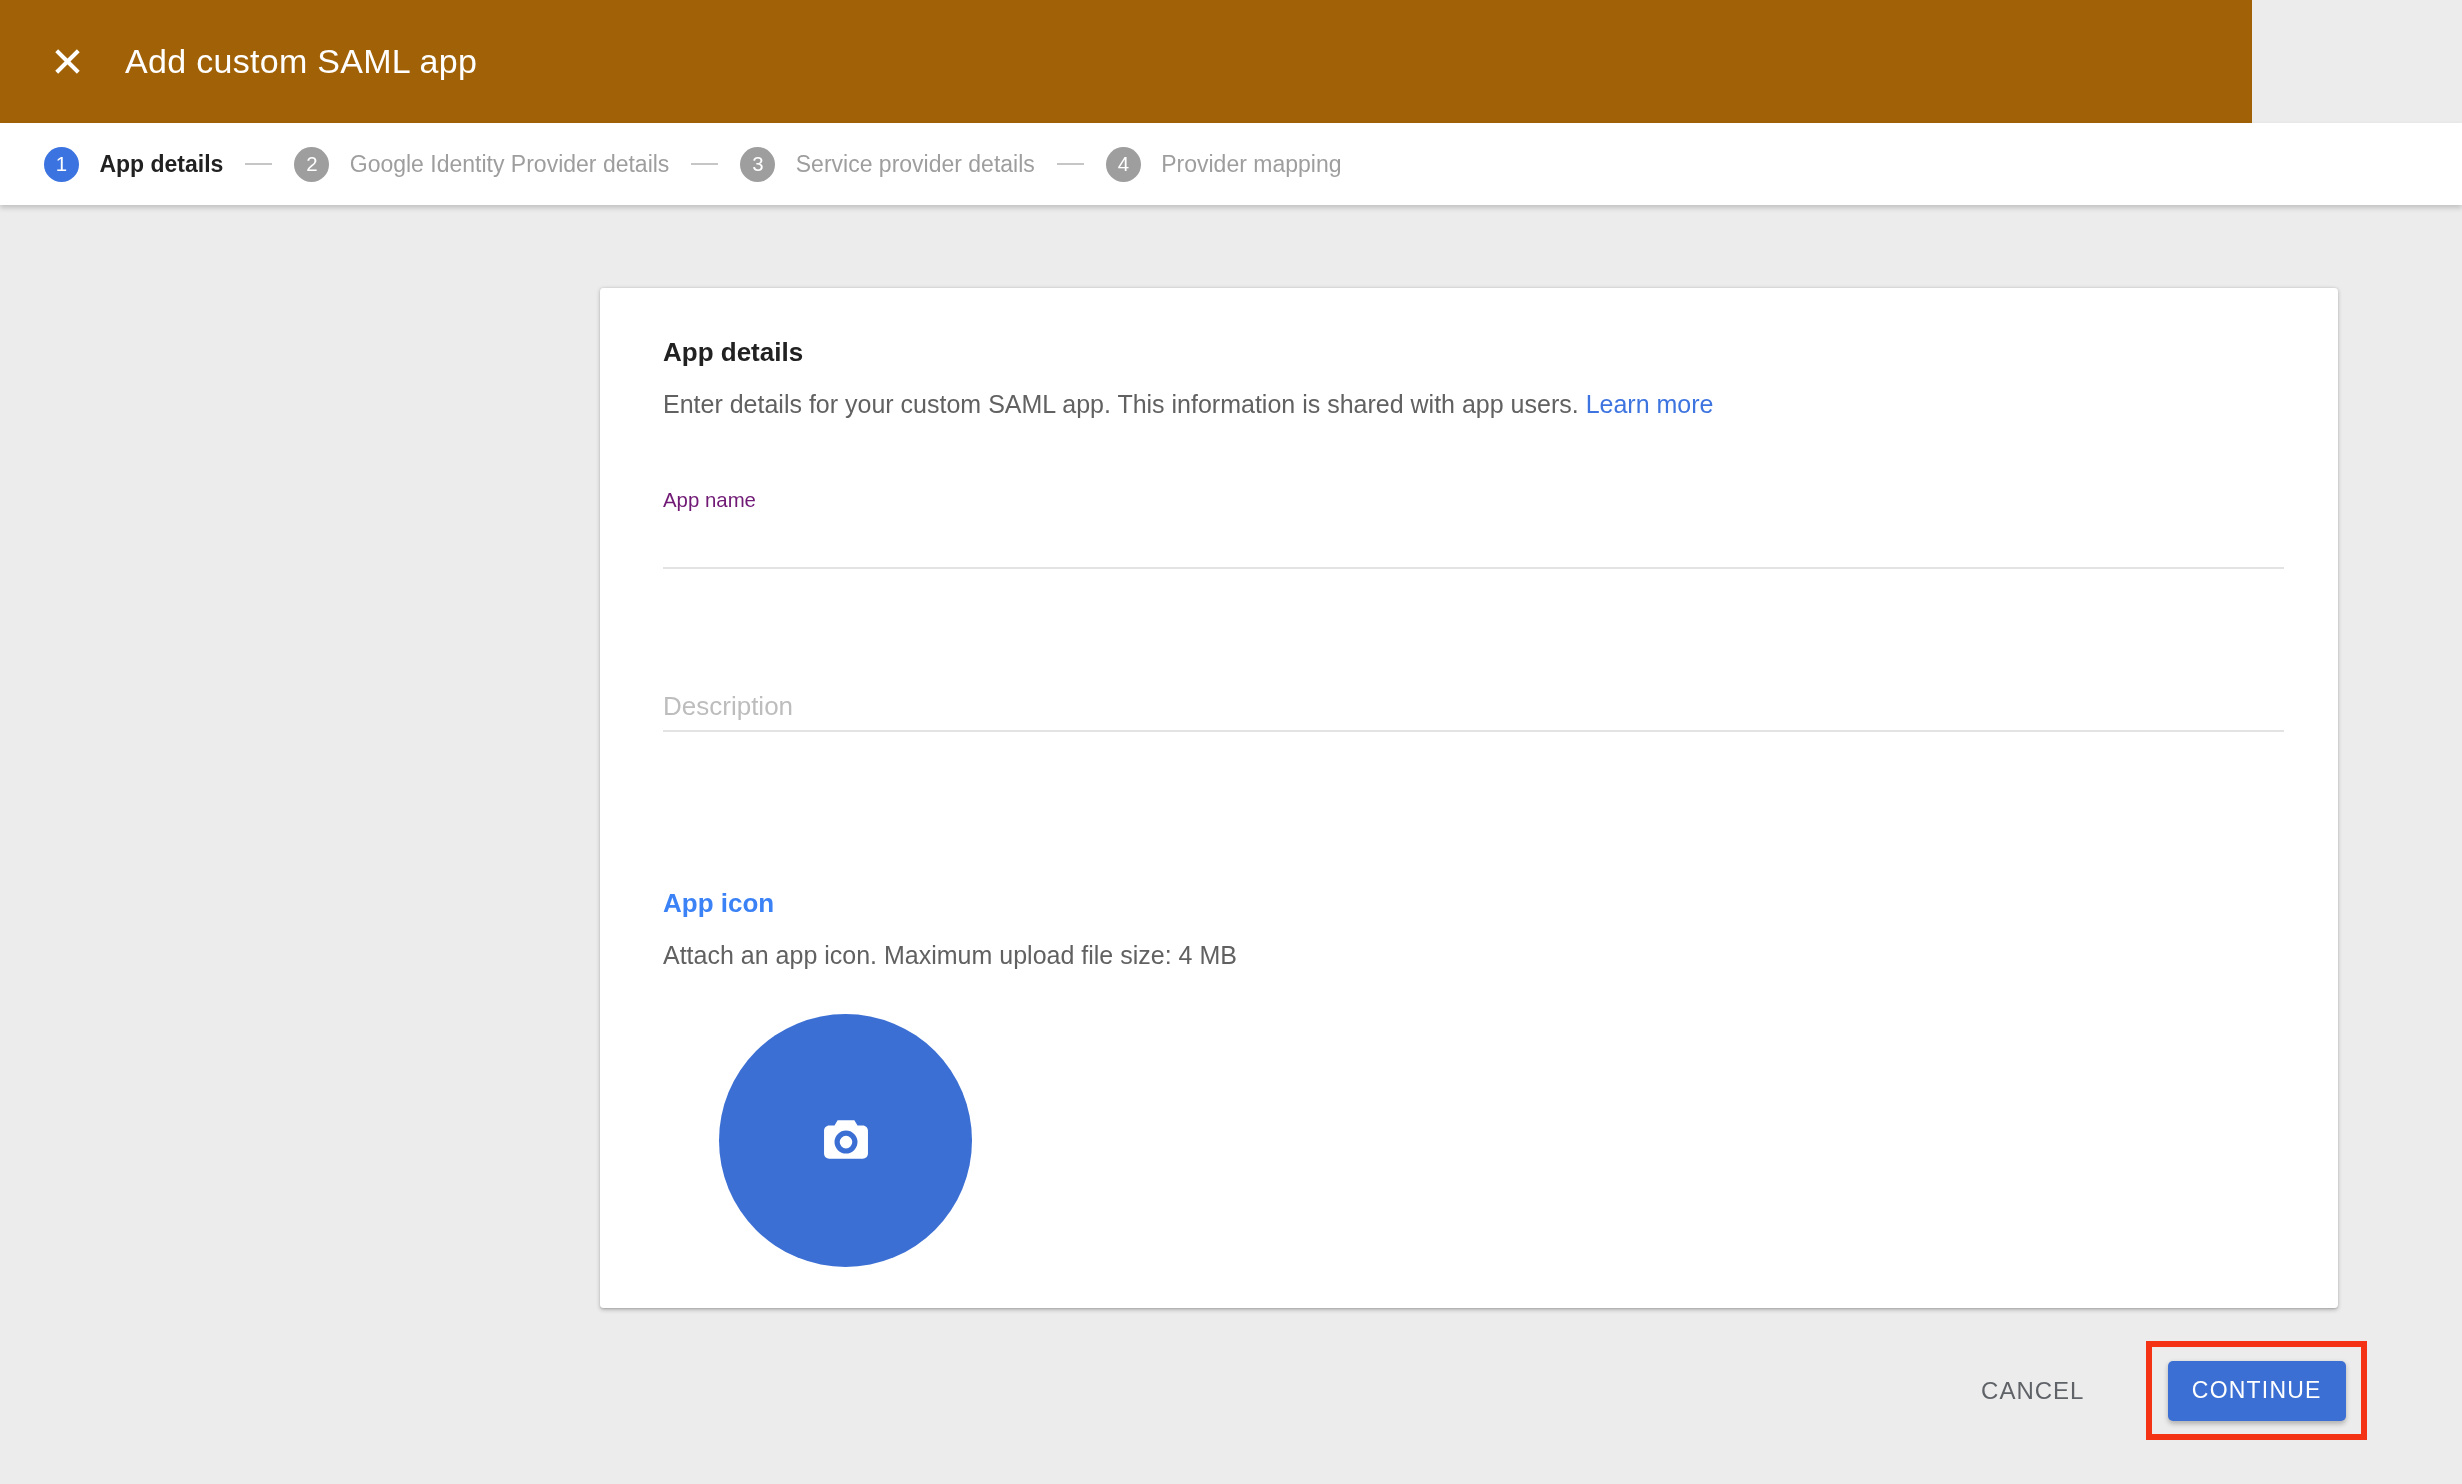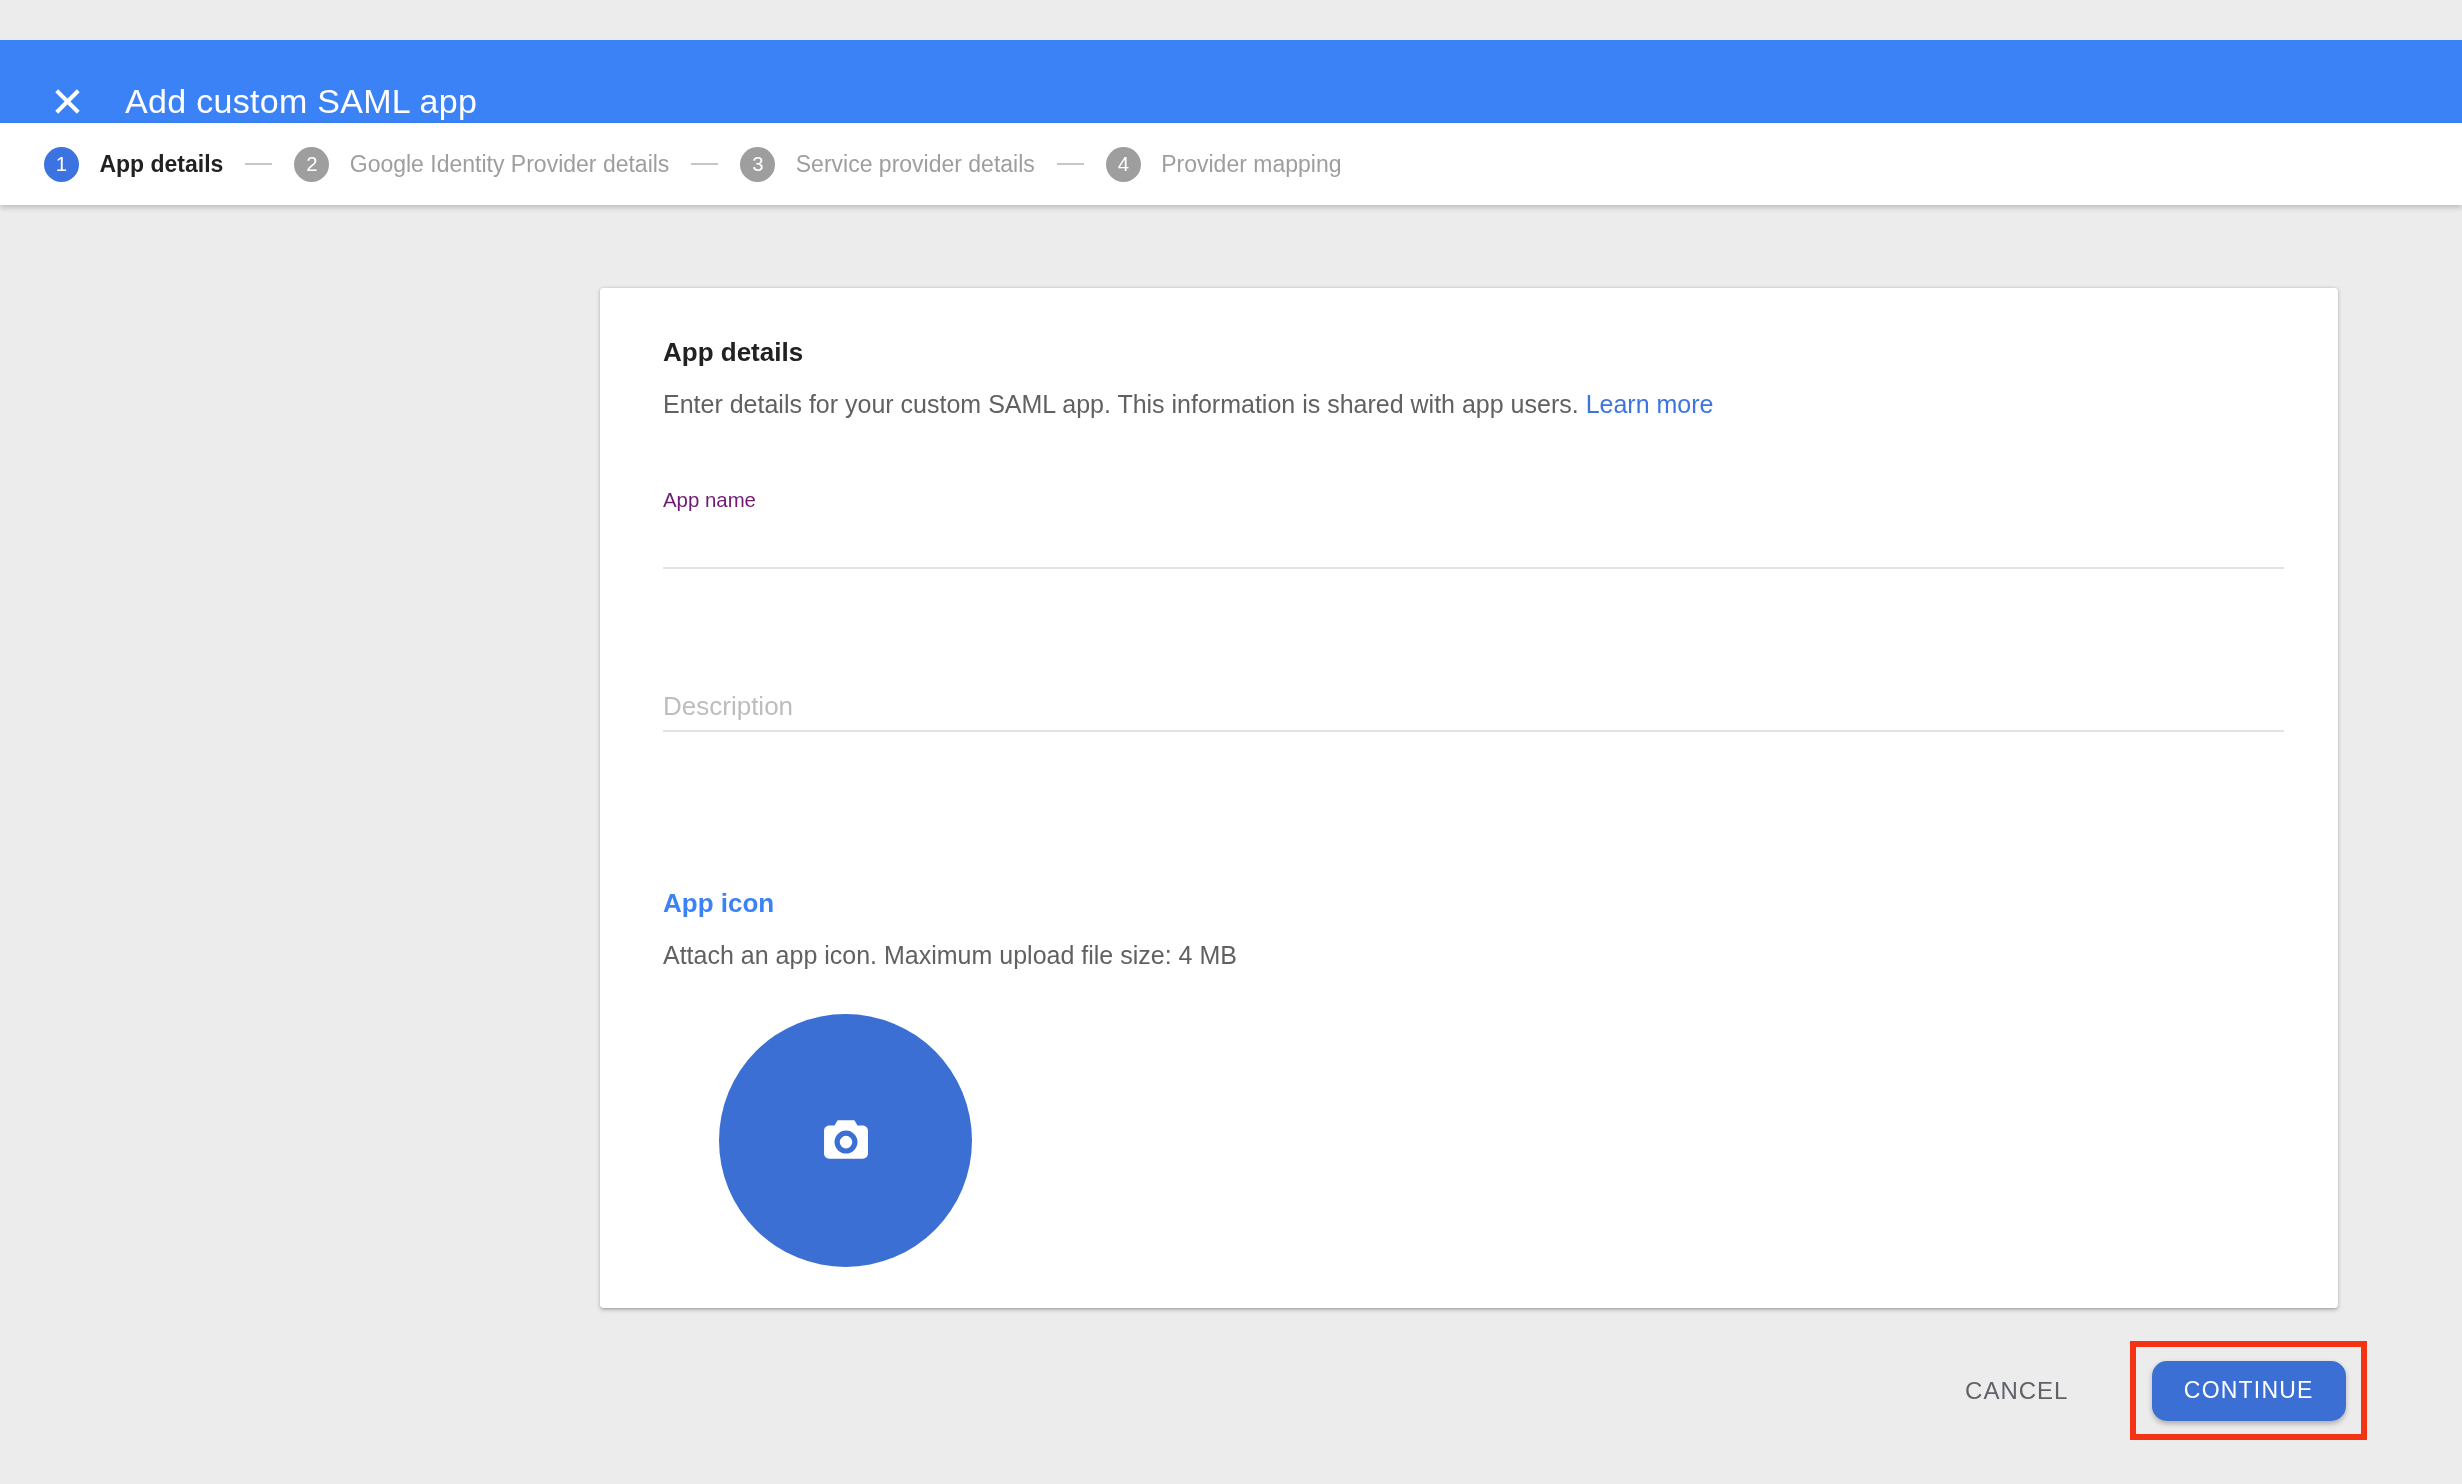--- a/index.html
+++ b/index.html
@@ -6,23 +6,23 @@
   html, body { width: 2462px; height: 1485px; }
   body {
     font-family: "Liberation Sans", sans-serif;
     background: #ececec;
     position: relative;
     overflow: hidden;
   }
 
   
   .header {
-    position: absolute; top: 0; left: 0; width: 2462px; height: 123px;
-    background: #3b82f6;
-    display: flex; align-items: center; margin-top: 40px;
+    position: absolute; top: 0; left: 0; width: 2252px; height: 123px;
+    background: #a16207;
+    display: flex; align-items: center;
   }
   .close-btn {
     width: 48px; height: 48px; margin-left: 43px;
     display: flex; align-items: center; justify-content: center;
     cursor: pointer;
   }
   .close-btn svg { width: 37px; height: 37px; stroke: #ffffff; stroke-width: 2.6; }
   .header-title {
     color: #ffffff; font-size: 34px; font-weight: 400; margin-left: 34px;
     letter-spacing: 0.3px; white-space: nowrap;
@@ -120,22 +120,22 @@
     font-size: 24px; font-weight: 500; color: #5f6368;
     letter-spacing: 1px; cursor: pointer; margin-right: 43px;
     white-space: nowrap;
   }
   .annotation-box {
     border: 6px solid #f43314;
     padding: 13.6px 15.3px;
     background: transparent;
   }
   .continue-btn {
-    width: 194px; height: 60px;
-    background: #3b6fd4; border: none; border-radius: 15px;
+    width: 178px; height: 60px;
+    background: #3b6fd4; border: none; border-radius: 5px;
     color: #ffffff; font-size: 23px; font-weight: 500;
     font-family: "Liberation Sans", sans-serif;
     letter-spacing: 1.2px; cursor: pointer;
     box-shadow: 0 2.6px 5.1px rgba(0,0,0,0.25);
     display: flex; align-items: center; justify-content: center;
   }
 </style>
 </head>
 <body>
 

